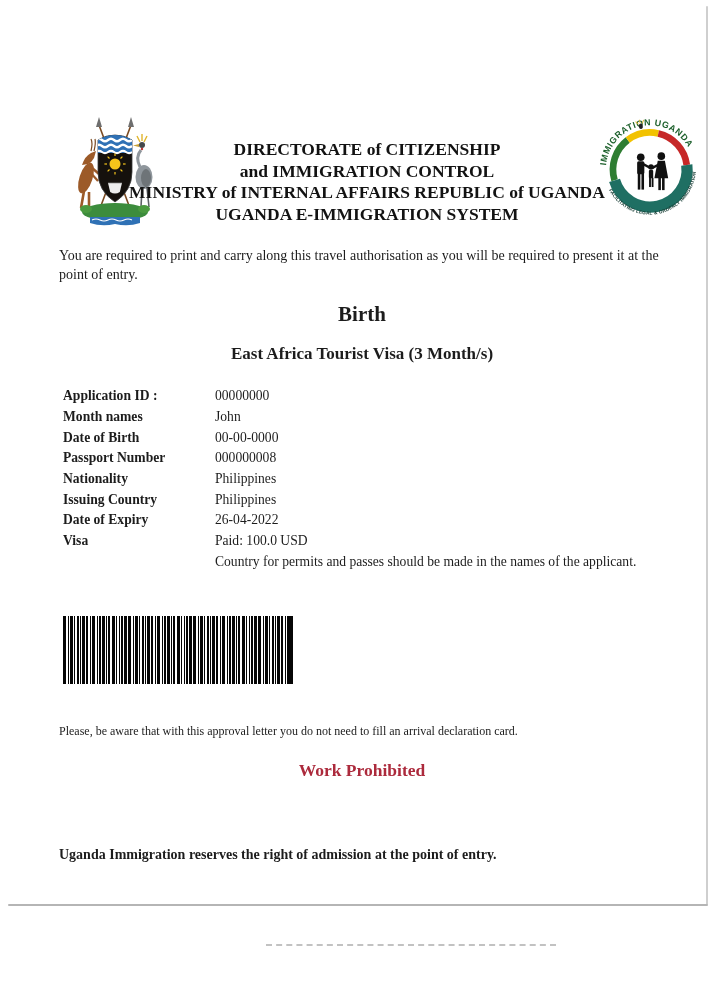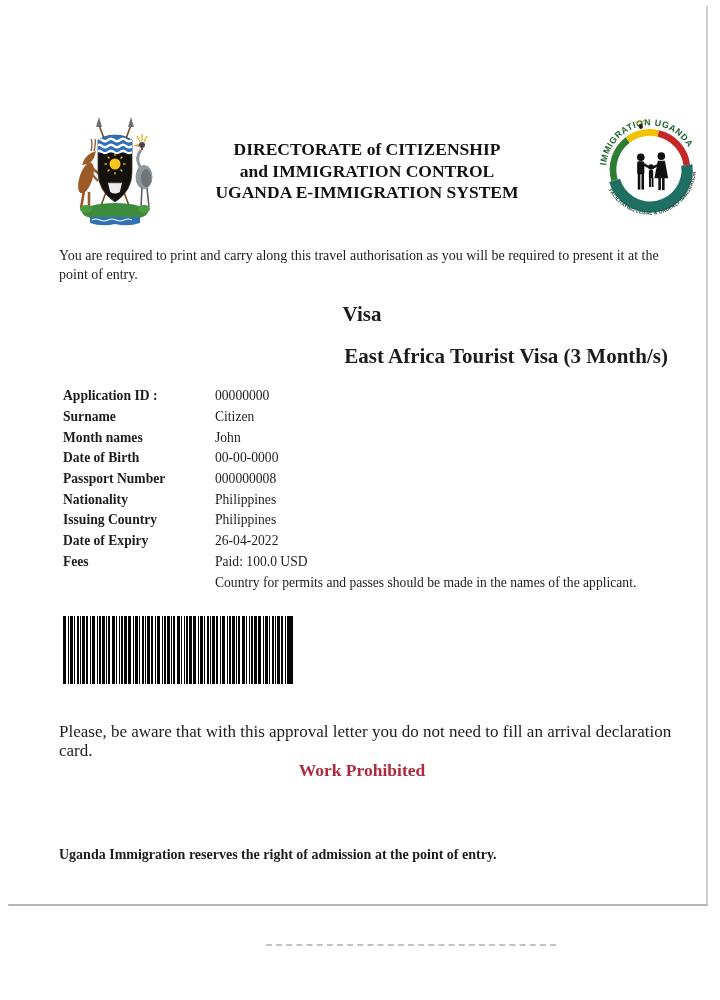--- a/index.html
+++ b/index.html
@@ -8,28 +8,28 @@
     font-family:"Liberation Serif", serif;color:#1c1c1c;overflow:hidden;
   }
   .right-edge{position:absolute;left:706px;top:6px;width:2px;height:899px;background:#cfcfcf;border-radius:2px;}
   .bottom-edge{position:absolute;left:8px;top:904px;width:700px;height:2px;background:#b5b5b5;border-radius:2px;}
   .coat{position:absolute;left:60px;top:115px;width:110px;height:118px;}
   .org{position:absolute;left:128px;top:139px;width:478px;text-align:center;
        font-weight:bold;font-size:17.5px;line-height:21.6px;color:#121212;}
   .seal{position:absolute;left:596px;top:113px;width:108px;height:110px;}
   .notice{position:absolute;left:59px;top:246px;width:616px;font-size:14px;line-height:19px;}
   .title{position:absolute;left:56px;top:302px;width:612px;text-align:center;font-size:21px;font-weight:bold;}
-  .subtitle{position:absolute;left:56px;top:344px;width:612px;text-align:right;font-size:21px;font-weight:bold;}
+  .subtitle{position:absolute;left:56px;top:344px;width:612px;text-align:center;font-size:17px;font-weight:bold;}
   .fields{position:absolute;left:63px;top:386px;width:612px;font-size:13.6px;}
   .field-row{display:flex;align-items:center;min-height:20.7px;}
   .field-label{width:152px;flex:none;font-weight:bold;}
   .field-value{flex:1;}
   .barcode{position:absolute;left:63px;top:616px;width:230px;height:68px;background:#fff;overflow:hidden;}
   .barcode span{position:absolute;top:0;height:100%;background:#060606;}
-  .note2{position:absolute;left:59px;top:722px;width:622px;font-size:17px;line-height:19px;}
+  .note2{position:absolute;left:59px;top:722px;width:622px;font-size:12px;line-height:19px;}
   .work{position:absolute;left:56px;top:760px;width:612px;text-align:center;font-weight:bold;font-size:17.5px;}
   .footer-note{position:absolute;left:59px;top:847px;width:620px;font-size:14px;font-weight:bold;}
   .cut-dashes{position:absolute;left:266px;top:944px;width:290px;height:0;
               border-top:2.5px dashed #b3b3b3;opacity:.8;}
 </style>
 </head>
 <body>
 
 <div class="right-edge"></div>
 <div class="bottom-edge"></div>
@@ -92,20 +92,21 @@
   <ellipse cx="55" cy="97" rx="33" ry="9" fill="#3c8c3c"></ellipse>
   <ellipse cx="26" cy="94" rx="6" ry="4" fill="#4a9a3f"></ellipse>
   <ellipse cx="84" cy="94" rx="6" ry="4" fill="#4a9a3f"></ellipse>
   <path d="M30,102 h50 v6 q-12,4 -25,1 q-13,3 -25,-1 z" fill="#2f71b5"></path>
   <path d="M32,105 q4,-2 8,0 t8,0 t8,0 t8,0 t8,0" stroke="#ffffff" stroke-width="1.1" fill="none"></path>
 </svg>
 
 <div class="org">
   <div>DIRECTORATE of CITIZENSHIP</div>
   <div>and IMMIGRATION CONTROL</div>
+  <div>MINISTRY of INTERNAL AFFAIRS REPUBLIC of UGANDA</div>
   <div>UGANDA E-IMMIGRATION SYSTEM</div>
 </div>
 
 <svg class="seal" viewBox="0 0 105 105" aria-hidden="true">
   <g transform="rotate(-12 52.5 54)">
     <path id="sealTop" d="M9.5,54 A43,43 0 0 1 95.5,54" fill="none"></path>
     <text font-family="Liberation Sans, sans-serif" font-size="8.6" font-weight="bold" fill="#1b5f2a" letter-spacing="0.6">
       <textPath href="#sealTop" startOffset="50%" text-anchor="middle">IMMIGRATION UGANDA</textPath>
     </text>
 
@@ -138,33 +139,29 @@
     <rect x="54" y="48" width="7" height="2.3" transform="rotate(-28 61 49)"></rect>
     <circle cx="53.5" cy="51.5" r="2.7"></circle>
     <rect x="51.4" y="54.5" width="4.2" height="8" rx="1"></rect>
     <rect x="51.6" y="62" width="1.8" height="9"></rect>
     <rect x="54.1" y="62" width="1.8" height="9"></rect>
   </g>
 </svg>
 
 <div class="notice">You are required to print and carry along this travel authorisation as you will be required to present it at the point of entry.</div>
 
-<div class="title">Visa</div>
+<div class="title">Birth</div>
 <div class="subtitle">East Africa Tourist Visa (3 Month/s)</div>
 
 <div class="fields">
     <div class="field-row">
       <span class="field-label">Application ID :</span>
       <span class="field-value">00000000</span>
     </div>
     <div class="field-row">
-      <span class="field-label">Surname</span>
-      <span class="field-value">Citizen</span>
-    </div>
-    <div class="field-row">
       <span class="field-label">Month names</span>
       <span class="field-value">John</span>
     </div>
     <div class="field-row">
       <span class="field-label">Date of Birth</span>
       <span class="field-value">00-00-0000</span>
     </div>
     <div class="field-row">
       <span class="field-label">Passport Number</span>
       <span class="field-value">000000008</span>
@@ -175,21 +172,21 @@
     </div>
     <div class="field-row">
       <span class="field-label">Issuing Country</span>
       <span class="field-value">Philippines</span>
     </div>
     <div class="field-row">
       <span class="field-label">Date of Expiry</span>
       <span class="field-value">26-04-2022</span>
     </div>
     <div class="field-row">
-      <span class="field-label">Fees</span>
+      <span class="field-label">Visa</span>
       <span class="field-value">Paid: 100.0 USD</span>
     </div>
     <div class="field-row">
       <span class="field-label"></span>
       <span class="field-value">Country for permits and passes should be made in the names of the applicant.</span>
     </div>
   </div>
 
 <div class="barcode">
     <span style="left: 0px; width: 3px;"></span>

